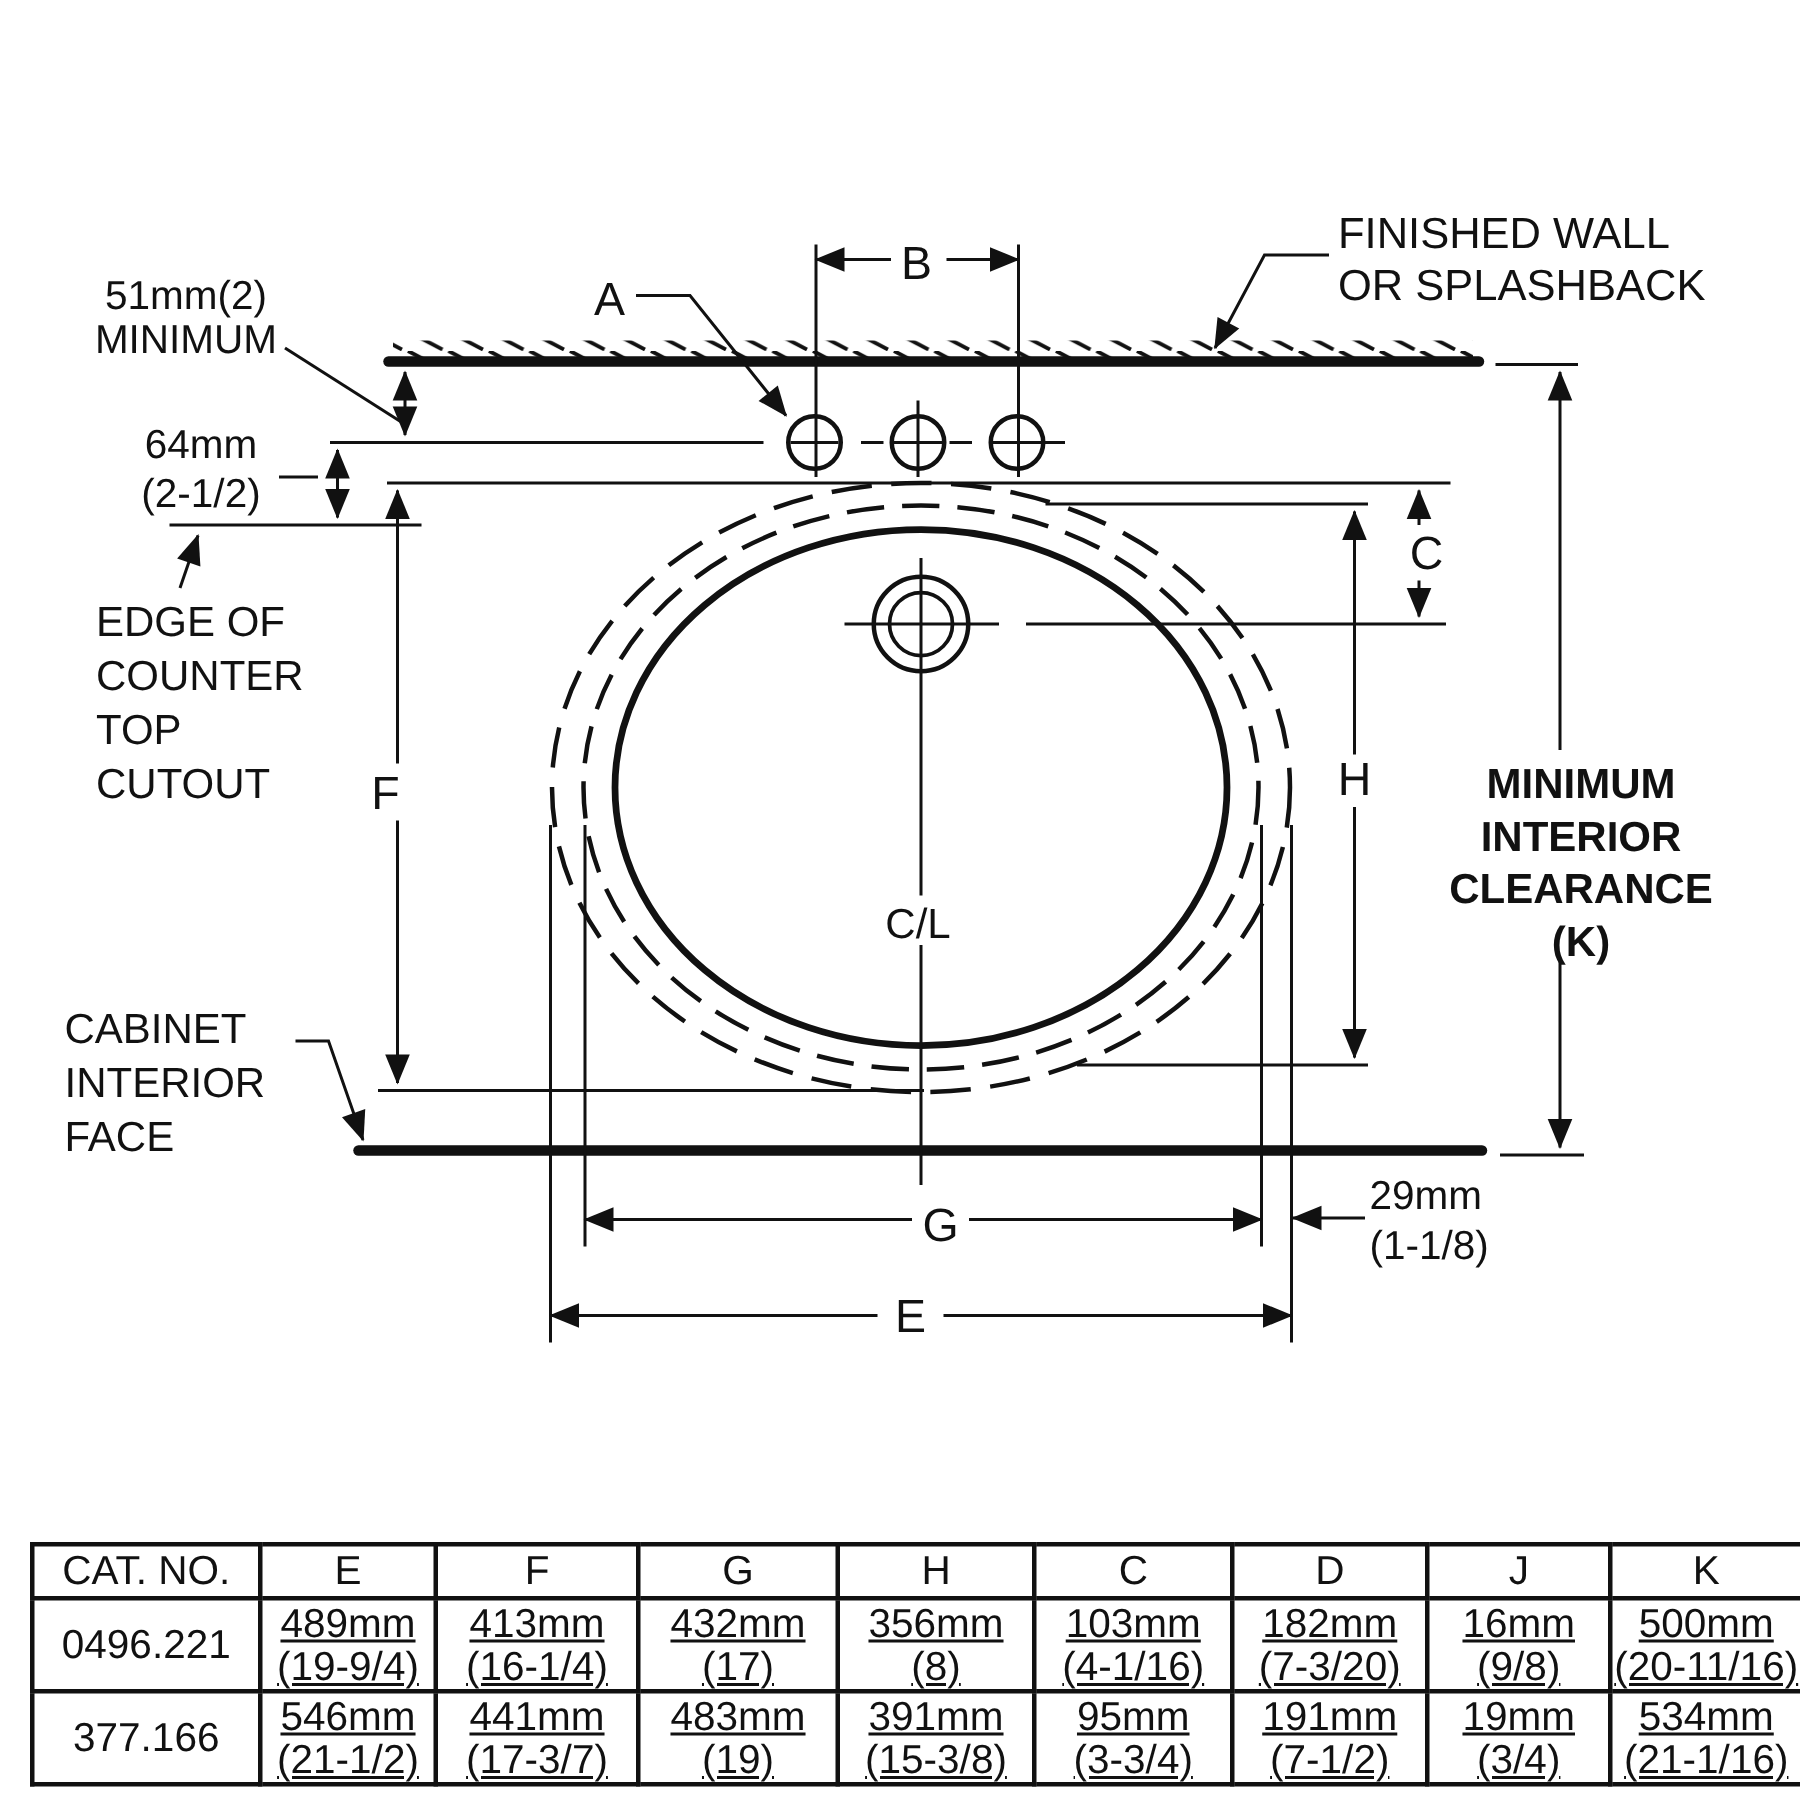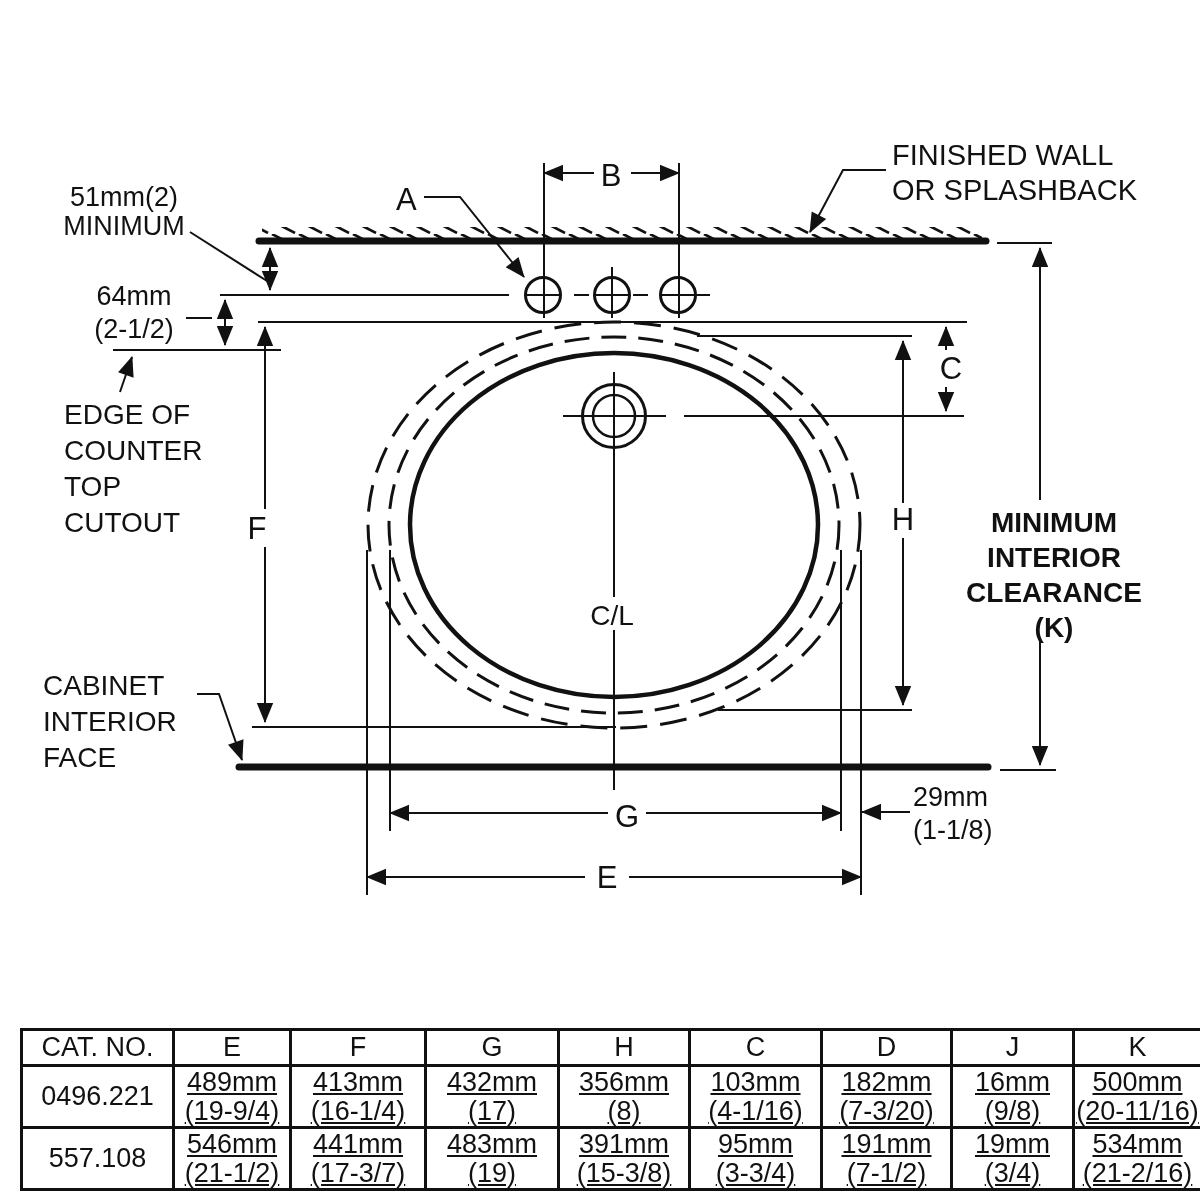--- a/index.html
+++ b/index.html
@@ -253,21 +253,21 @@
           <td class="cell2">
               <span>16mm</span>
               <span>(9/8)</span>
             </td>
           <td class="cell2">
               <span>500mm</span>
               <span>(20-11/16)</span>
             </td>
         </tr>
         <tr>
-          <td>557.108</td>
+          <td>377.166</td>
           <td class="cell2">
               <span>546mm</span>
               <span>(21-1/2)</span>
             </td>
           <td class="cell2">
               <span>441mm</span>
               <span>(17-3/7)</span>
             </td>
           <td class="cell2">
               <span>483mm</span>
@@ -284,20 +284,20 @@
           <td class="cell2">
               <span>191mm</span>
               <span>(7-1/2)</span>
             </td>
           <td class="cell2">
               <span>19mm</span>
               <span>(3/4)</span>
             </td>
           <td class="cell2">
               <span>534mm</span>
-              <span>(21-2/16)</span>
+              <span>(21-1/16)</span>
             </td>
         </tr>
       </tbody>
     </table>
   </div>
 
 </div>
 
 </body></html>

